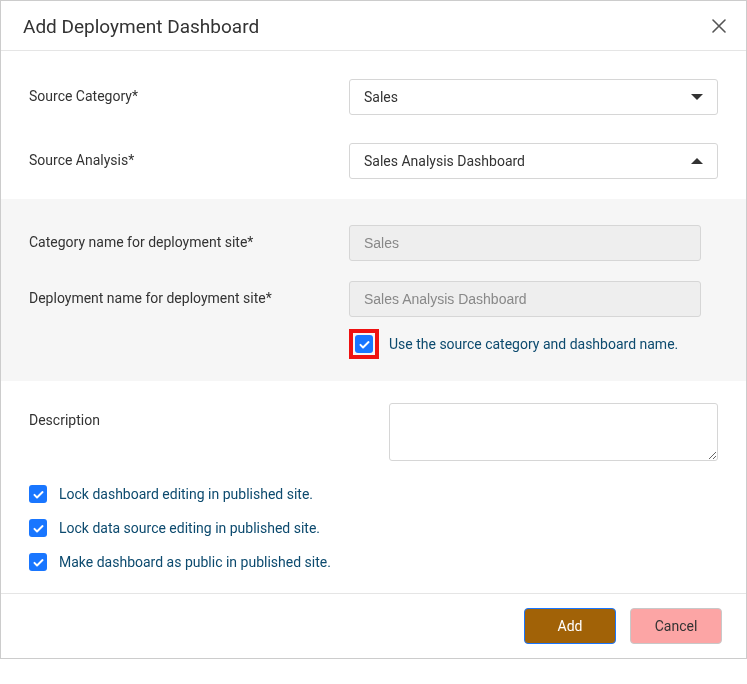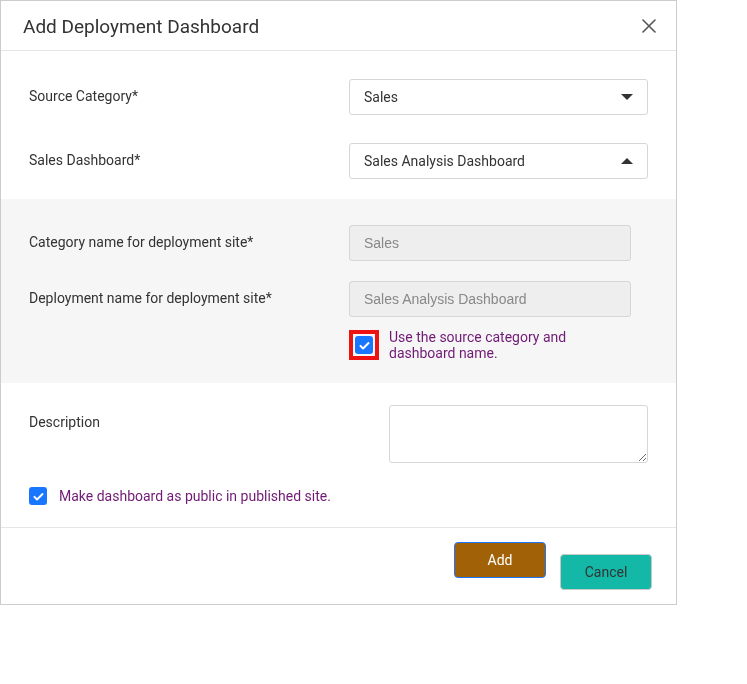--- a/index.html
+++ b/index.html
@@ -4,21 +4,21 @@
 <style>
   * { box-sizing: border-box; }
   body {
     margin: 0;
     font-family: "Segoe UI", Roboto, Arial, sans-serif;
     font-size: 14px;
     color: #333;
     background: #fff;
   }
   .dialog {
-    width: 677px;
+    width: 747px;
     border: 1px solid #ccc;
     background: #fff;
   }
   .dialog-header {
     display: flex;
     align-items: center;
     justify-content: space-between;
     padding: 14px 18px 12px 22px;
     border-bottom: 1px solid #e5e5e5;
   }
@@ -107,21 +107,21 @@
     height: 18px;
     border-radius: 3px;
     background: #1976ff;
     display: inline-flex;
     align-items: center;
     justify-content: center;
     cursor: pointer;
     flex-shrink: 0;
   }
   .cb svg { width: 13px; height: 13px; }
-  .cb-label { color: #701a75; }
+  .cb-label { color: #0c4a6e; }
 
   .textarea {
     width: 100%;
     height: 58px;
     border: 1px solid #d6d6d6;
     border-radius: 3px;
     padding: 8px 12px;
     font-family: inherit;
     font-size: 14px;
     resize: both;
@@ -155,24 +155,23 @@
     display: inline-flex;
     align-items: center;
     justify-content: center;
   }
   .btn-primary {
     background: #a16207;
     color: #fff;
     border: 1px solid #1976ff;
   }
   .btn-secondary {
-    background: #14b8a6;
+    background: #fca5a5;
     color: #333;
     border: 1px solid #c8c8c8;
-    margin-top: 12px;
   }
 </style>
 </head>
 <body>
 
 <div class="dialog">
 
   <div class="dialog-header">
     <div class="dialog-title">Add Deployment Dashboard</div>
     <div class="close-icon">
@@ -188,21 +187,21 @@
       <div class="form-label">Source Category*</div>
       <div class="form-control-wrap">
         <div class="select-box">
           <span class="sel-text">Sales</span>
           <span class="caret-down"></span>
         </div>
       </div>
     </div>
 
     <div class="form-row">
-      <div class="form-label">Sales Dashboard*</div>
+      <div class="form-label">Source Analysis*</div>
       <div class="form-control-wrap">
         <div class="select-box">
           <span class="sel-text">Sales Analysis Dashboard</span>
           <span class="caret-up"></span>
         </div>
       </div>
     </div>
 
     <div class="gray-section">
 
@@ -239,20 +238,36 @@
       </div>
     </div>
 
     <div class="options-section">
       <div class="option-row">
         <span class="cb">
           <svg viewBox="0 0 16 16">
               <path d="M3 8.5 L6.2 11.7 L13 5" stroke="#fff" stroke-width="2.4" fill="none" stroke-linecap="round" stroke-linejoin="round"></path>
             </svg>
         </span>
+        <span class="cb-label">Lock dashboard editing in published site.</span>
+      </div>
+      <div class="option-row">
+        <span class="cb">
+          <svg viewBox="0 0 16 16">
+              <path d="M3 8.5 L6.2 11.7 L13 5" stroke="#fff" stroke-width="2.4" fill="none" stroke-linecap="round" stroke-linejoin="round"></path>
+            </svg>
+        </span>
+        <span class="cb-label">Lock data source editing in published site.</span>
+      </div>
+      <div class="option-row">
+        <span class="cb">
+          <svg viewBox="0 0 16 16">
+              <path d="M3 8.5 L6.2 11.7 L13 5" stroke="#fff" stroke-width="2.4" fill="none" stroke-linecap="round" stroke-linejoin="round"></path>
+            </svg>
+        </span>
         <span class="cb-label">Make dashboard as public in published site.</span>
       </div>
     </div>
 
   </div>
 
   <div class="dialog-footer">
     <div class="btn btn-primary">Add</div>
     <div class="btn btn-secondary">Cancel</div>
   </div>

